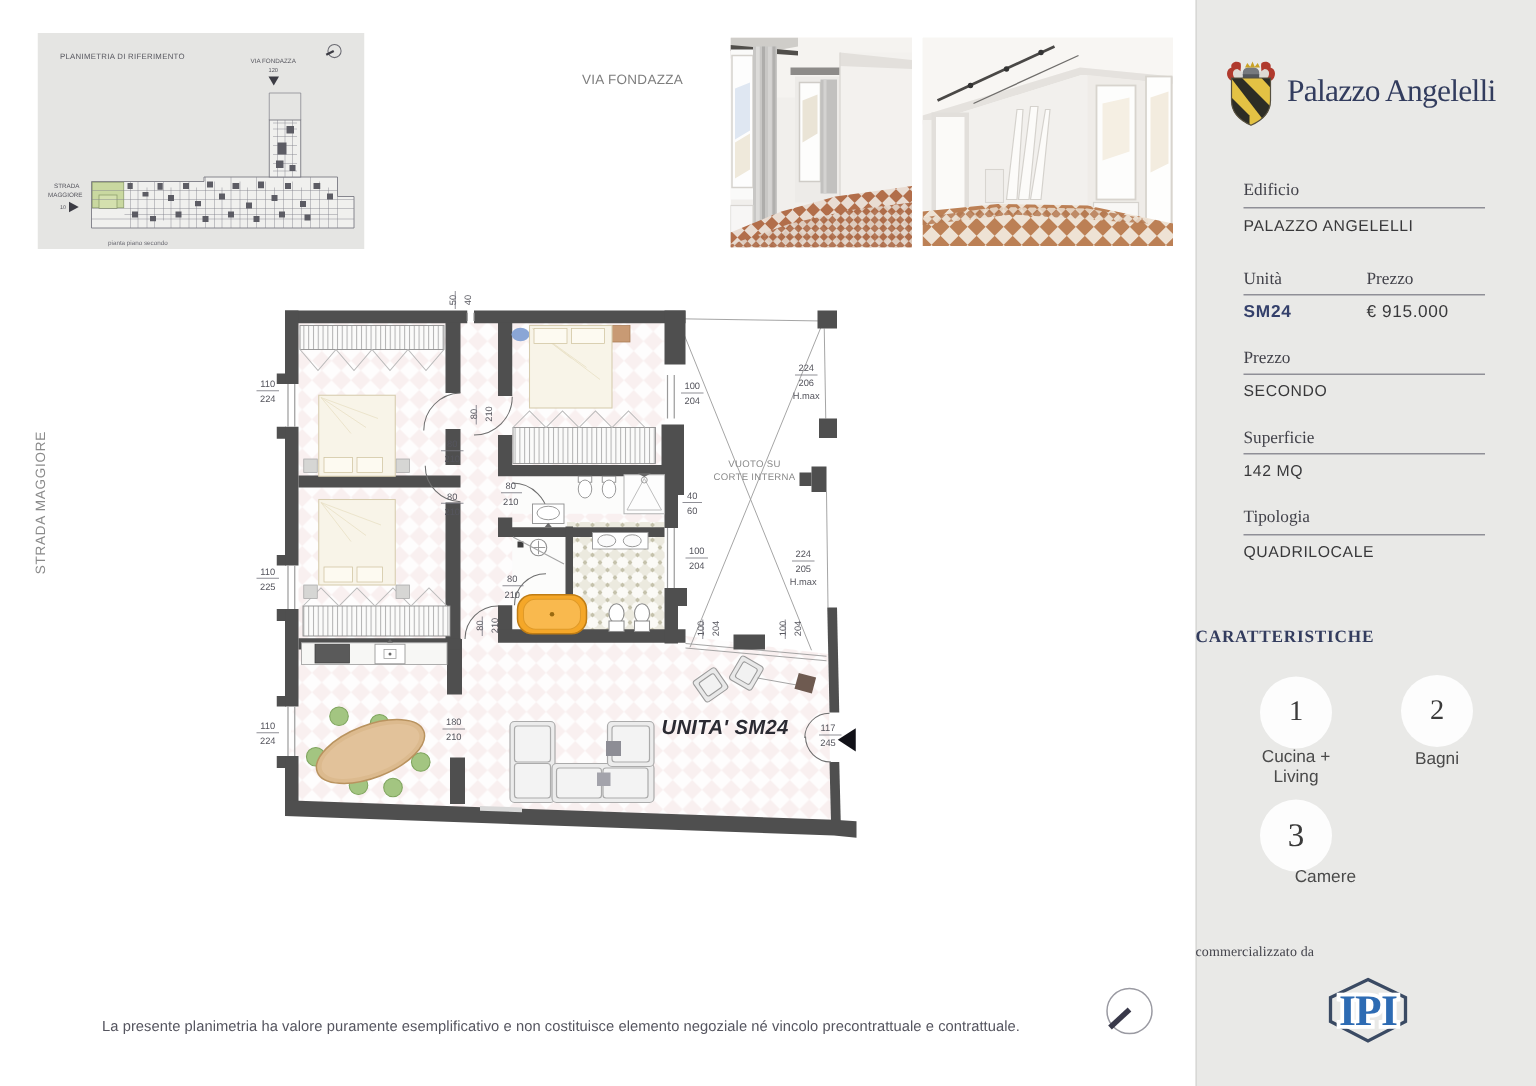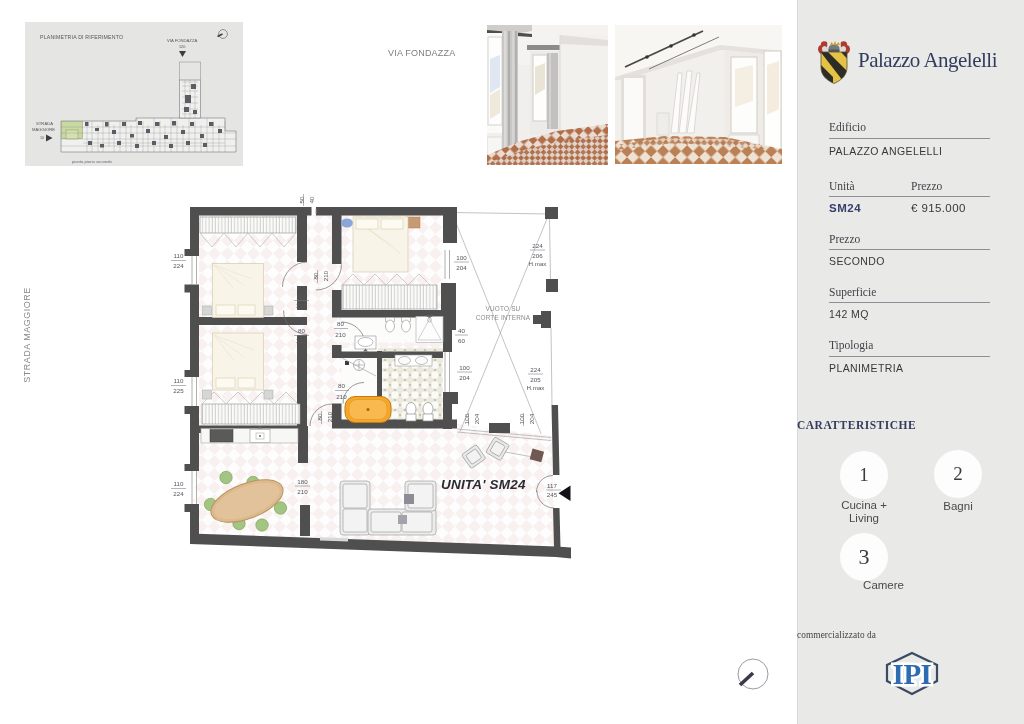--- a/index.html
+++ b/index.html
@@ -59,21 +59,21 @@
   <div class="abs slabel" style="left:829px;top:233px;">Prezzo</div>
   <div class="abs sline" style="left:829px;top:249px;width:161px;"></div>
   <div class="abs sval" style="left:829px;top:255px;">SECONDO</div>
 
   <div class="abs slabel" style="left:829px;top:286px;">Superficie</div>
   <div class="abs sline" style="left:829px;top:302px;width:161px;"></div>
   <div class="abs sval" style="left:829px;top:308px;">142 MQ</div>
 
   <div class="abs slabel" style="left:829px;top:339px;">Tipologia</div>
   <div class="abs sline" style="left:829px;top:356px;width:161px;"></div>
-  <div class="abs sval" style="left:829px;top:362px;">PLANIMETRIA</div>
+  <div class="abs sval" style="left:829px;top:362px;">QUADRILOCALE</div>
 
   <div class="abs" style="left:797px;top:419px;width:268px;text-align:left;font-family:'Liberation Serif',serif;font-weight:bold;font-size:11.5px;letter-spacing:0.5px;color:#333c5e;">CARATTERISTICHE</div>
 
   <div class="abs" style="left:840px;top:451px;width:48px;height:48px;border-radius:50%;background:#fdfdfd;"></div>
   <div class="abs" style="left:840px;top:451px;width:48px;text-align:center;line-height:48px;font-family:'Liberation Serif',serif;font-size:19px;color:#3b3b3b;">1</div>
   <div class="abs" style="left:824px;top:499px;width:80px;text-align:center;font-size:11.5px;color:#4a4a4a;line-height:12.5px;">Cucina +<br>Living</div>
 
   <div class="abs" style="left:934px;top:450px;width:48px;height:48px;border-radius:50%;background:#fdfdfd;"></div>
   <div class="abs" style="left:934px;top:450px;width:48px;text-align:center;line-height:48px;font-family:'Liberation Serif',serif;font-size:19px;color:#3b3b3b;">2</div>
   <div class="abs" style="left:918px;top:500px;width:80px;text-align:center;font-size:11.5px;color:#4a4a4a;">Bagni</div>
@@ -87,20 +87,21 @@
   <svg class="abs" style="left:885px;top:651px" width="54" height="46" viewBox="0 0 54 46">
     <path d="M27 2 L52 14 L52 30 L27 43 L2 30 L2 14 Z" fill="none" stroke="#3a4a63" stroke-width="2.2"></path>
     <text x="27" y="32.5" text-anchor="middle" font-family="Liberation Serif, serif" font-weight="bold" font-size="29" fill="#ffffff" stroke="#ffffff" stroke-width="5" letter-spacing="-0.5">IPI</text>
     <text x="27" y="32.5" text-anchor="middle" font-family="Liberation Serif, serif" font-weight="bold" font-size="29" fill="#2d6bb3" letter-spacing="-0.5">IPI</text>
   </svg>
 
   <div class="abs" style="left:388px;top:48px;font-size:9px;letter-spacing:0.2px;color:#7e7e7e;">VIA FONDAZZA</div>
 
   <div class="abs" style="left:-28px;top:330px;width:110px;text-align:center;font-size:9px;letter-spacing:0.5px;color:#8a8a8a;transform:rotate(-90deg);">STRADA MAGGIORE</div>
 
+  <div class="abs" style="left:68px;top:679px;font-size:9.8px;color:#55555f;letter-spacing:0.05px;">La presente planimetria ha valore puramente esemplificativo e non costituisce elemento negoziale né vincolo precontrattuale e contrattuale.</div>
 
   <svg class="abs" style="left:734px;top:655px" width="38" height="38" viewBox="0 0 38 38">
     <circle cx="19" cy="19" r="15" fill="#ffffff" stroke="#9a9aa2" stroke-width="1"></circle>
     <line x1="19" y1="18" x2="6" y2="30" stroke="#39394a" stroke-width="3.6"></line>
   </svg>
 
   <svg class="abs" style="left:25px;top:22px" width="218" height="144" viewBox="0 0 218 144">
     <rect width="218" height="144" fill="#e5e5e3"></rect>
     <text x="15" y="17" font-size="5.2" fill="#56565e" letter-spacing="0.2">PLANIMETRIA DI RIFERIMENTO</text>
     <text x="142" y="20" font-size="4.2" fill="#56565e">VIA FONDAZZA</text>

